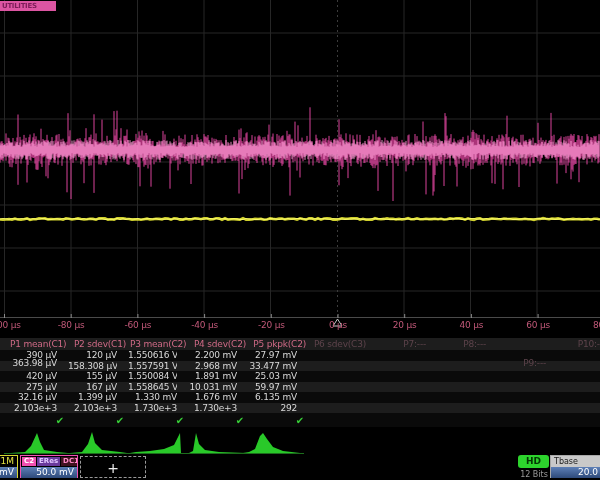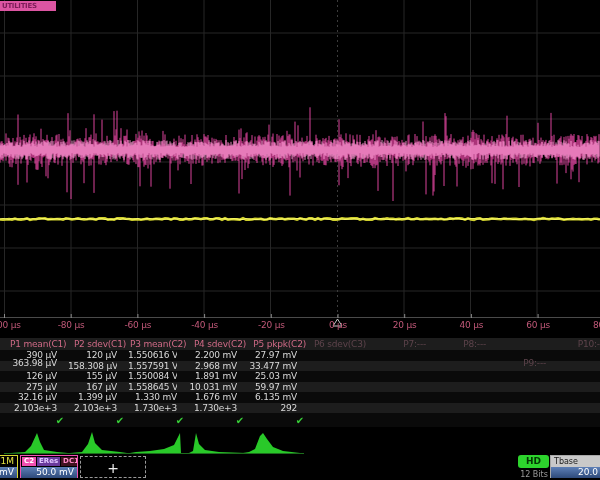--- a/index.html
+++ b/index.html
@@ -129,21 +129,21 @@
       <div class="cell val" style="left: 8px; top: 350px; width: 49px;">390 µV</div>
       <div class="cell val" style="left: 68px; top: 350px; width: 49px;">120 µV</div>
       <div class="cell val" style="left: 128px; top: 350px; width: 49px;">1.550616 V</div>
       <div class="cell val" style="left: 188px; top: 350px; width: 49px;">2.200 mV</div>
       <div class="cell val" style="left: 248px; top: 350px; width: 49px;">27.97 mV</div>
       <div class="cell val" style="left: 8px; top: 358px; width: 49px;">363.98 µV</div>
       <div class="cell val" style="left: 68px; top: 360.5px; width: 49px;">158.308 µV</div>
       <div class="cell val" style="left: 128px; top: 360.5px; width: 49px;">1.557591 V</div>
       <div class="cell val" style="left: 188px; top: 360.5px; width: 49px;">2.968 mV</div>
       <div class="cell val" style="left: 248px; top: 360.5px; width: 49px;">33.477 mV</div>
-      <div class="cell val" style="left: 8px; top: 371px; width: 49px;">126 µV</div>
+      <div class="cell val" style="left: 8px; top: 371px; width: 49px;">420 µV</div>
       <div class="cell val" style="left: 68px; top: 371px; width: 49px;">155 µV</div>
       <div class="cell val" style="left: 128px; top: 371px; width: 49px;">1.550084 V</div>
       <div class="cell val" style="left: 188px; top: 371px; width: 49px;">1.891 mV</div>
       <div class="cell val" style="left: 248px; top: 371px; width: 49px;">25.03 mV</div>
       <div class="cell val" style="left: 8px; top: 381.5px; width: 49px;">275 µV</div>
       <div class="cell val" style="left: 68px; top: 381.5px; width: 49px;">167 µV</div>
       <div class="cell val" style="left: 128px; top: 381.5px; width: 49px;">1.558645 V</div>
       <div class="cell val" style="left: 188px; top: 381.5px; width: 49px;">10.031 mV</div>
       <div class="cell val" style="left: 248px; top: 381.5px; width: 49px;">59.97 mV</div>
       <div class="cell val" style="left: 8px; top: 392px; width: 49px;">32.16 µV</div>

